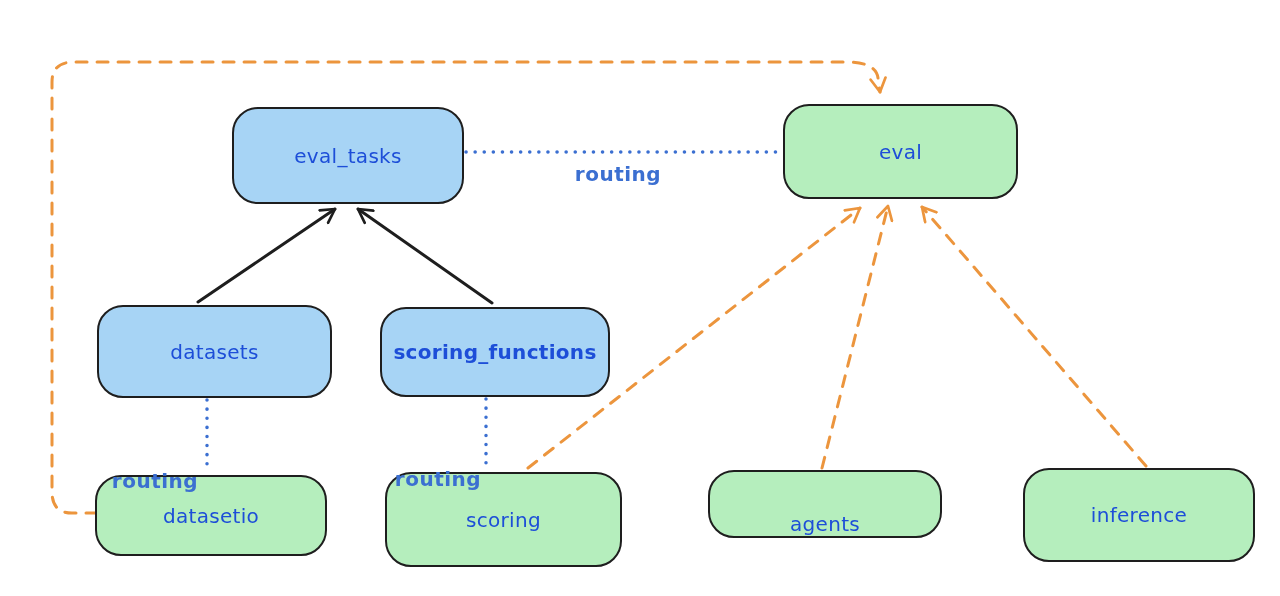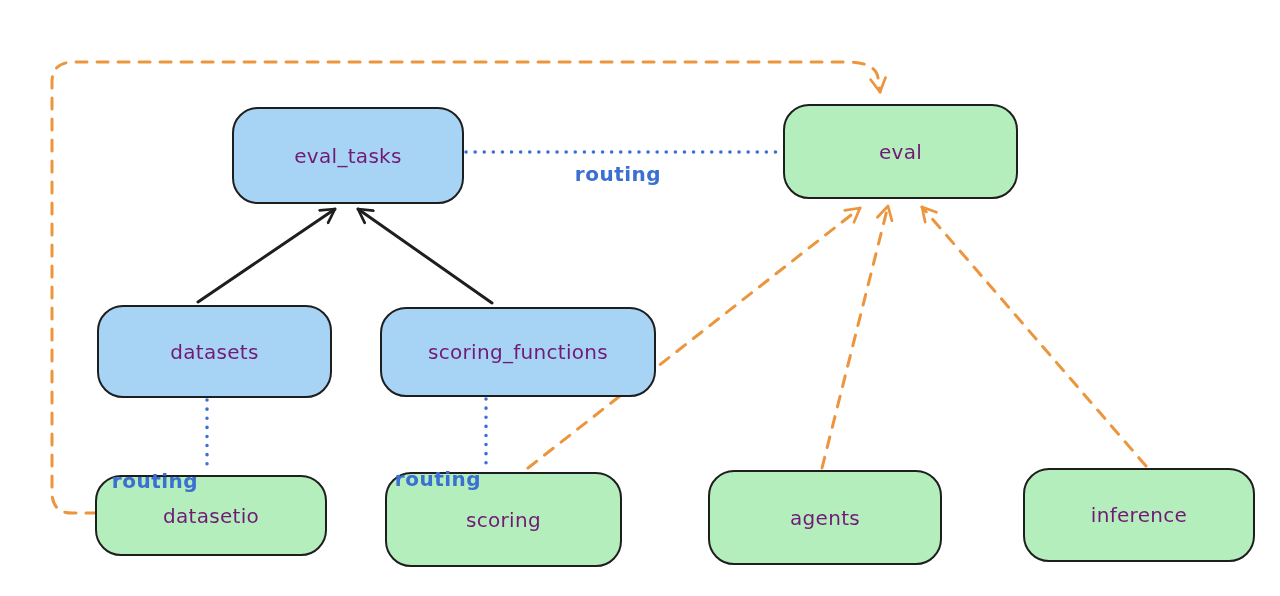--- a/index.html
+++ b/index.html
@@ -11,35 +11,35 @@
     overflow:hidden;
   }
   #edges{position:absolute;left:0;top:0;z-index:1;}
   .node{
     position:absolute;
     z-index:2;
     display:flex;align-items:center;justify-content:center;
     border:2.5px solid #1e1e1e;
     border-radius:26px;
     font-size:20px;
-    color:#701a75;
+    color:#1d4ed8;
     letter-spacing:.3px;
     box-sizing:border-box;
     background:#fff;
   }
   .node.blue{background:#a7d4f5;}
   .node.green{background:#b5eebd;}
 
   #node-eval-tasks       {left:232px; top:107px; width:232px; height:97px;}
   #node-eval             {left:783px; top:104px; width:235px; height:95px;}
   #node-datasets         {left:97px;  top:305px; width:235px; height:93px;}
-  #node-scoring-functions{left:380px; top:307px; width:276px; height:90px;}
+  #node-scoring-functions{left:380px; top:307px; width:230px; height:90px;font-weight:bold;}
   #node-datasetio        {left:95px;  top:475px; width:232px; height:81px;}
   #node-scoring          {left:385px; top:472px; width:237px; height:95px;}
-  #node-agents           {left:708px; top:470px; width:234px; height:95px;}
+  #node-agents           {left:708px; top:470px; width:234px; height:68px;align-items:flex-end;}
   #node-inference        {left:1023px;top:468px; width:232px; height:94px;justify-content:center;}
 
   .edge-label{
     position:absolute;
     z-index:3;
     color:#3b6fd1;
     font-size:20px;
     font-weight:bold;
     letter-spacing:.5px;
     text-align:center;

